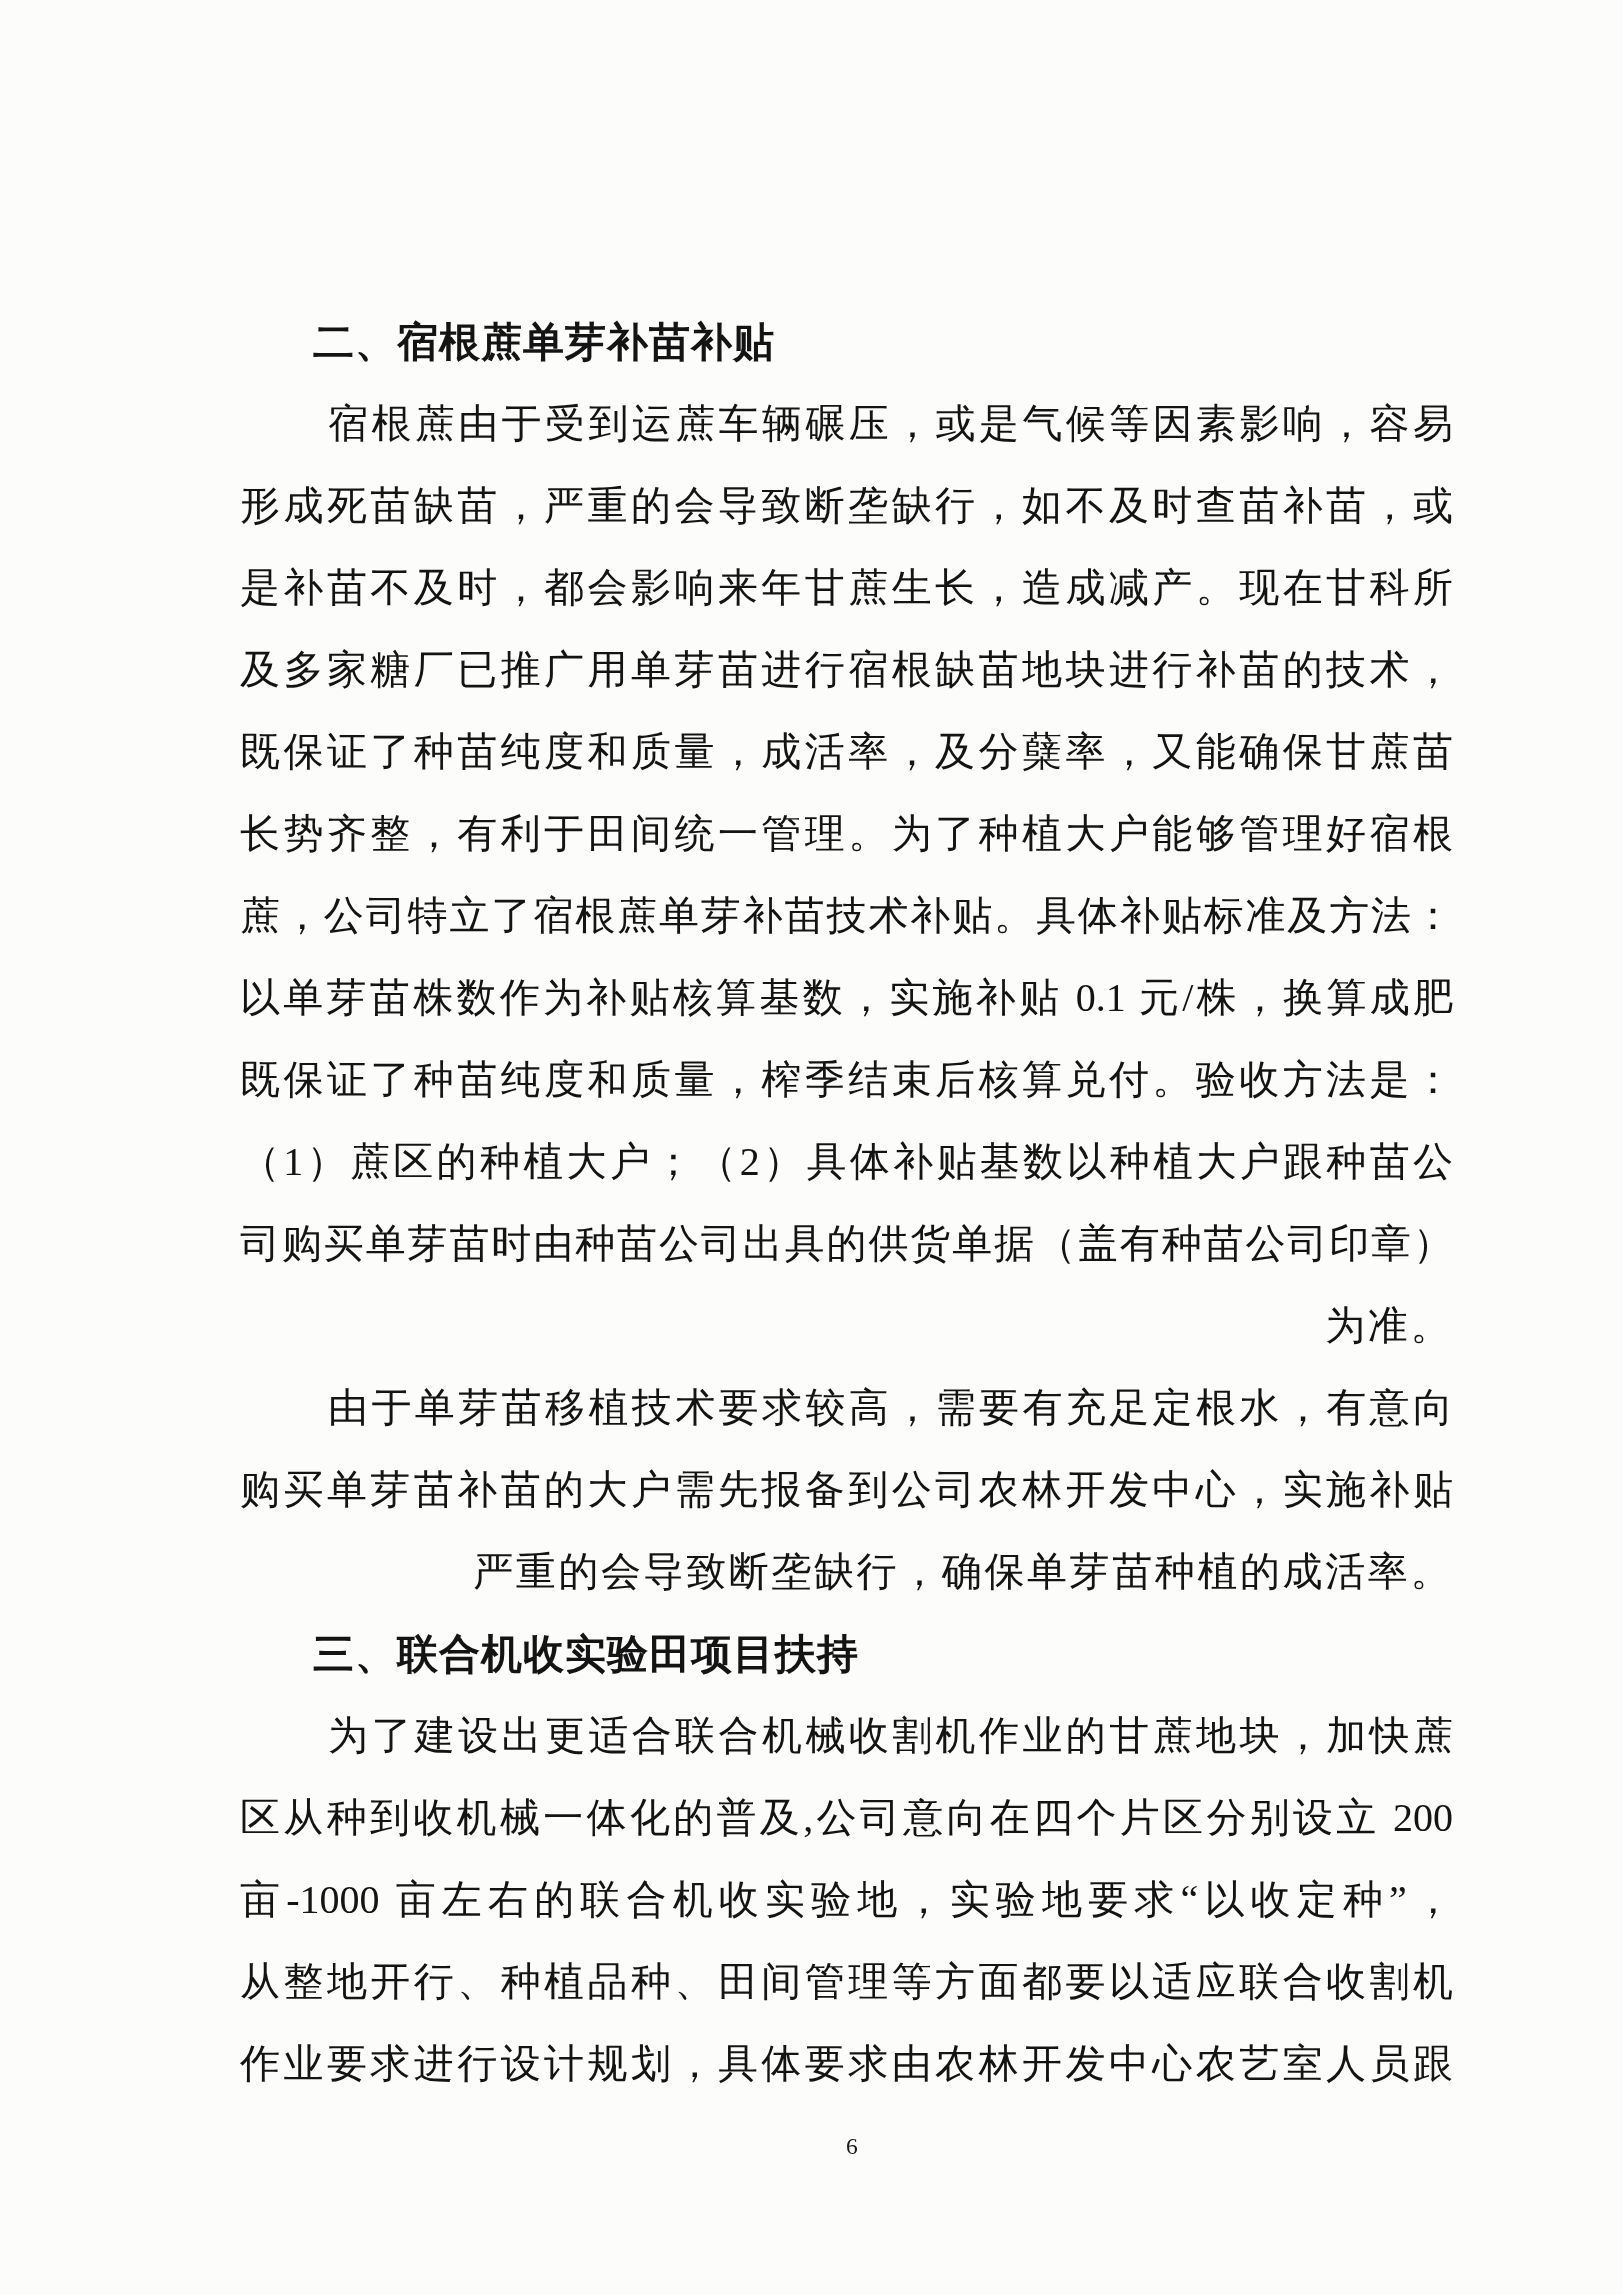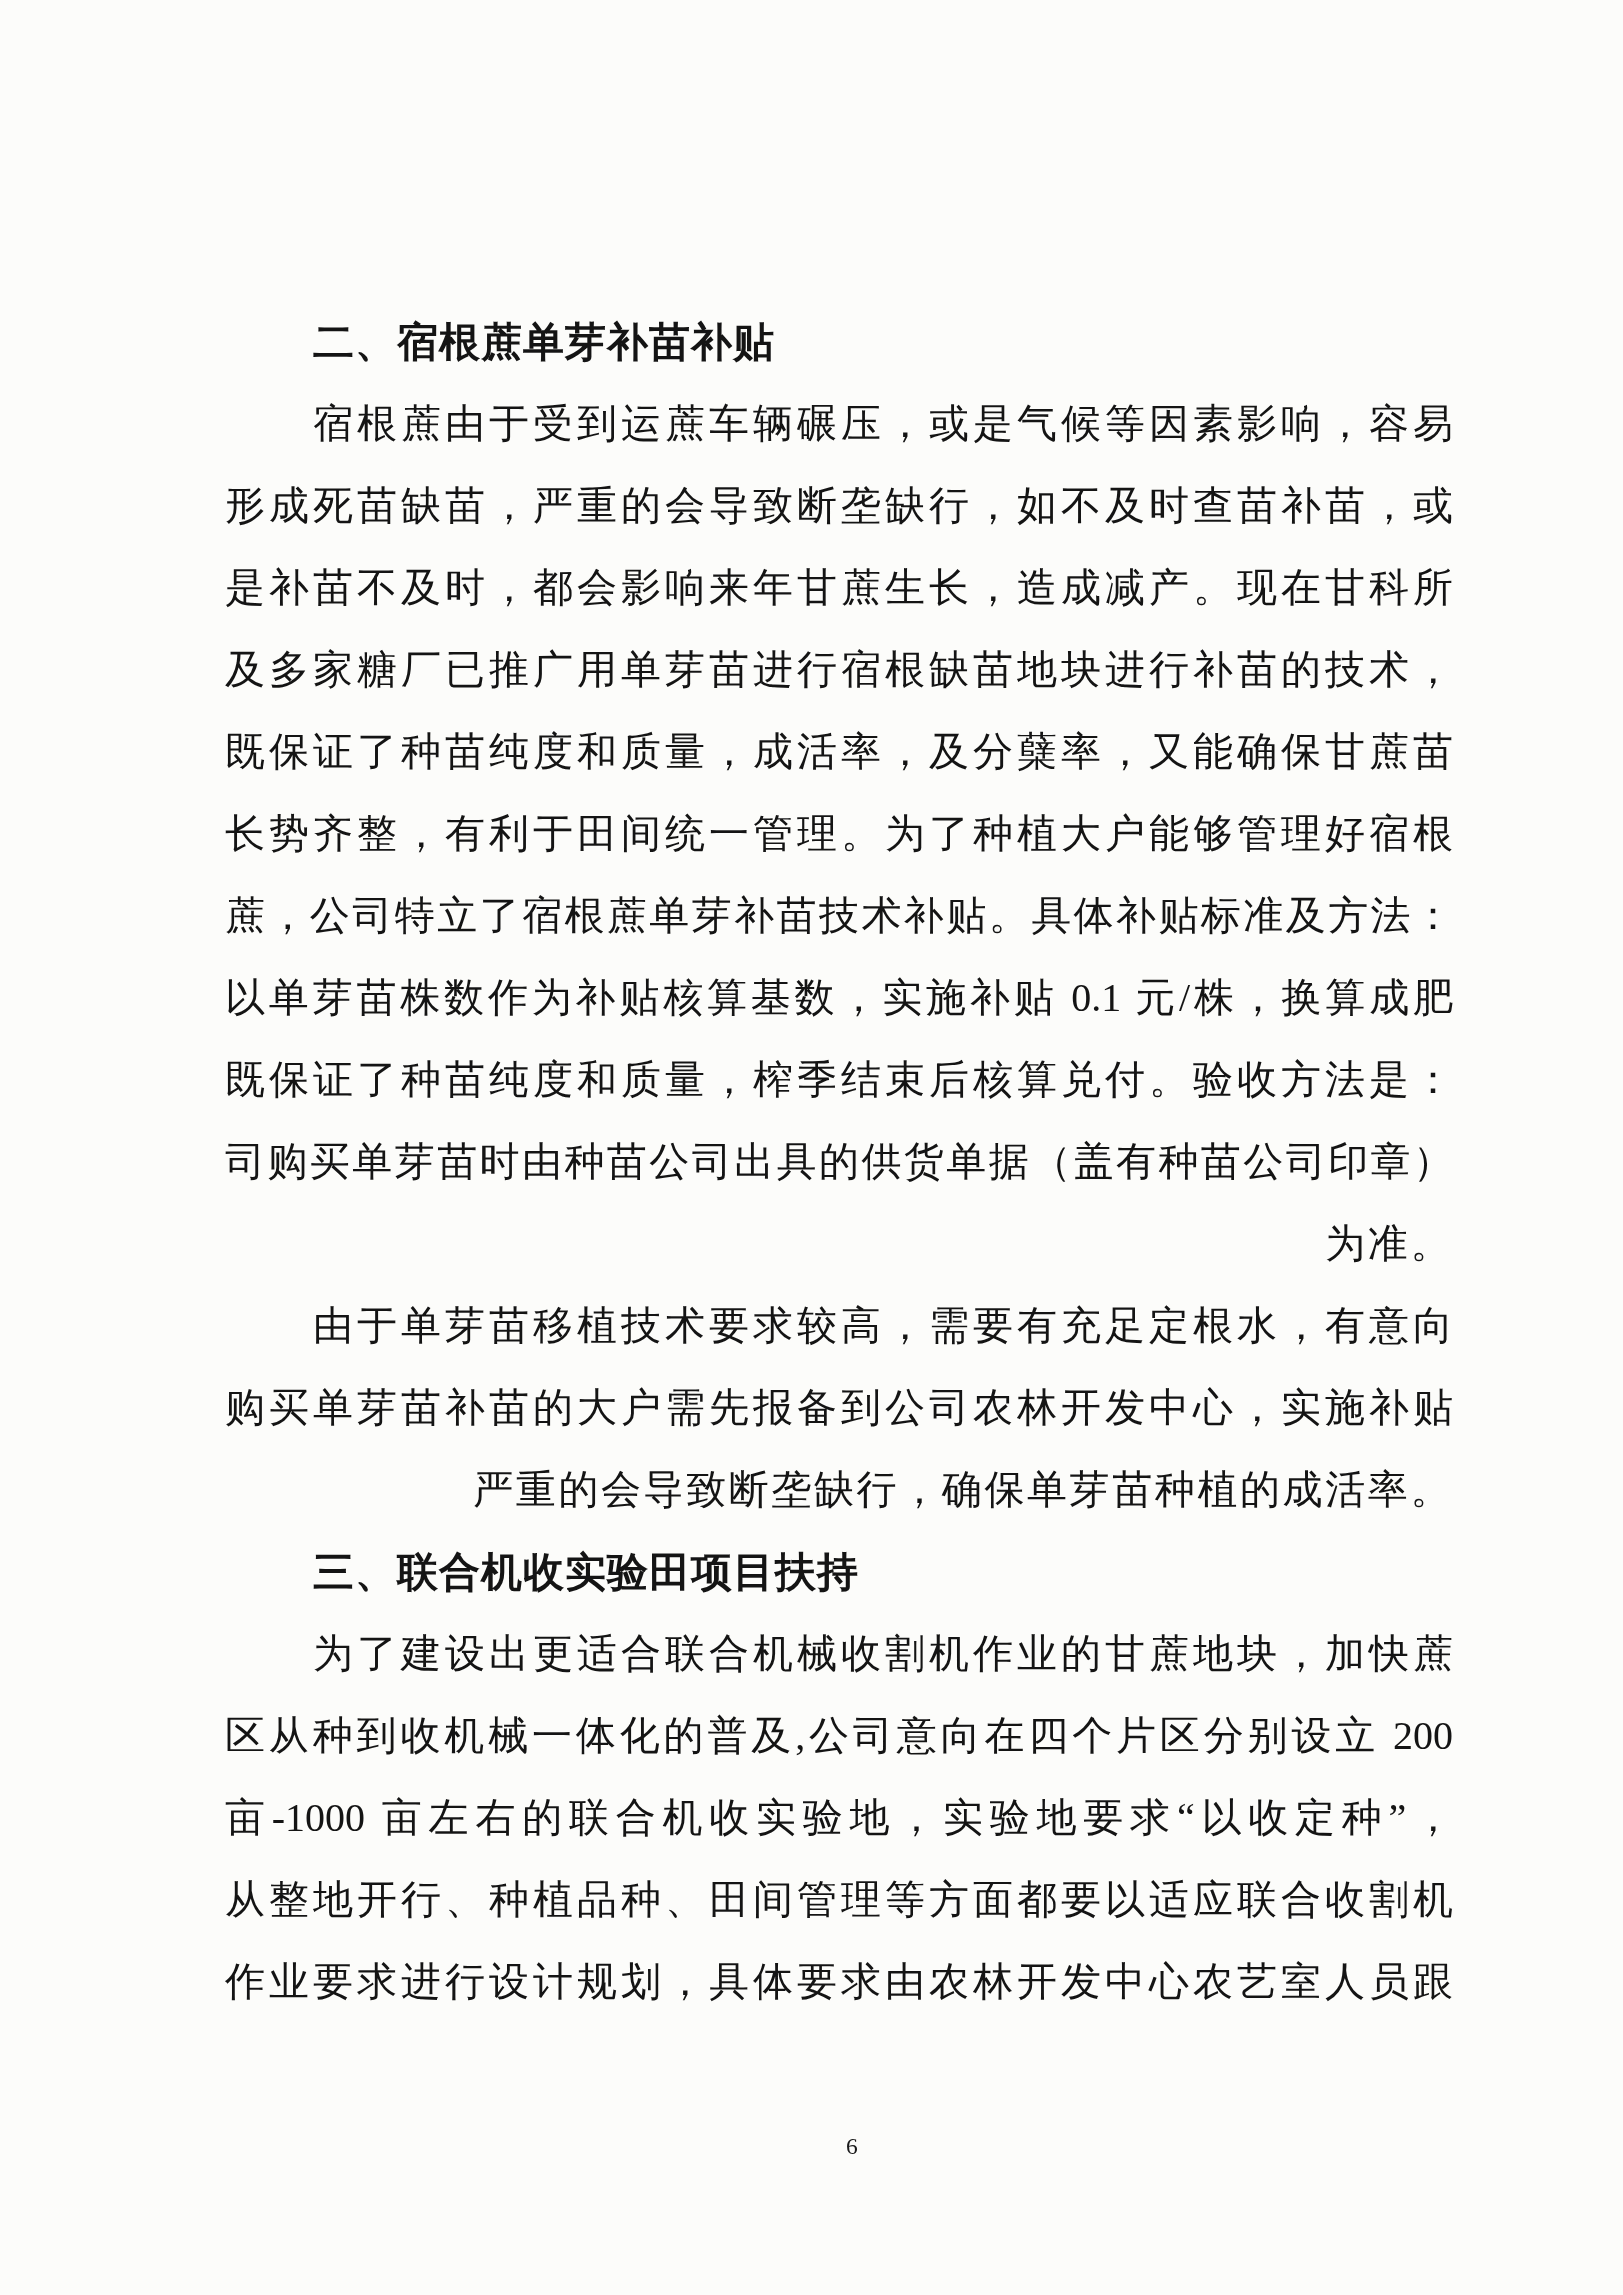--- a/index.html
+++ b/index.html
@@ -26,20 +26,21 @@
   .row {
     height: 82px;
     line-height: 82px;
     font-size: 40px;
     white-space: normal;
     overflow: visible;
   }
   .row.just {
     text-align: justify;
     text-align-last: justify;
+    margin-left: 15px;
   }
   .row.plain {
     text-align: right;
     letter-spacing: 2.6px;
     margin-left: 39px;
   }
   .row.indent {
     padding-left: 88px;
   }
   .row.heading {
@@ -69,20 +70,21 @@
       <div class="row heading">二、宿根蔗单芽补苗补贴</div>
       <div class="row just indent">宿根蔗由于受到运蔗车辆碾压，或是气候等因素影响，容易</div>
       <div class="row just">形成死苗缺苗，严重的会导致断垄缺行，如不及时查苗补苗，或</div>
       <div class="row just">是补苗不及时，都会影响来年甘蔗生长，造成减产。现在甘科所</div>
       <div class="row just">及多家糖厂已推广用单芽苗进行宿根缺苗地块进行补苗的技术，</div>
       <div class="row just">既保证了种苗纯度和质量，成活率，及分蘖率，又能确保甘蔗苗</div>
       <div class="row just">长势齐整，有利于田间统一管理。为了种植大户能够管理好宿根</div>
       <div class="row just">蔗，公司特立了宿根蔗单芽补苗技术补贴。具体补贴标准及方法：</div>
       <div class="row just">以单芽苗株数作为补贴核算基数，实施补贴 0.1 元/株，换算成肥</div>
       <div class="row just">既保证了种苗纯度和质量，榨季结束后核算兑付。验收方法是：</div>
+      <div class="row just">（1）蔗区的种植大户；（2）具体补贴基数以种植大户跟种苗公</div>
       <div class="row just">司购买单芽苗时由种苗公司出具的供货单据（盖有种苗公司印章）</div>
       <div class="row plain">为准。</div>
       <div class="row just indent">由于单芽苗移植技术要求较高，需要有充足定根水，有意向</div>
       <div class="row just">购买单芽苗补苗的大户需先报备到公司农林开发中心，实施补贴</div>
       <div class="row plain">严重的会导致断垄缺行，确保单芽苗种植的成活率。</div>
       <div class="row heading">三、联合机收实验田项目扶持</div>
       <div class="row just indent">为了建设出更适合联合机械收割机作业的甘蔗地块，加快蔗</div>
       <div class="row just">区从种到收机械一体化的普及,公司意向在四个片区分别设立 200</div>
       <div class="row just">亩-1000 亩左右的联合机收实验地，实验地要求“以收定种”，</div>
       <div class="row just">从整地开行、种植品种、田间管理等方面都要以适应联合收割机</div>

